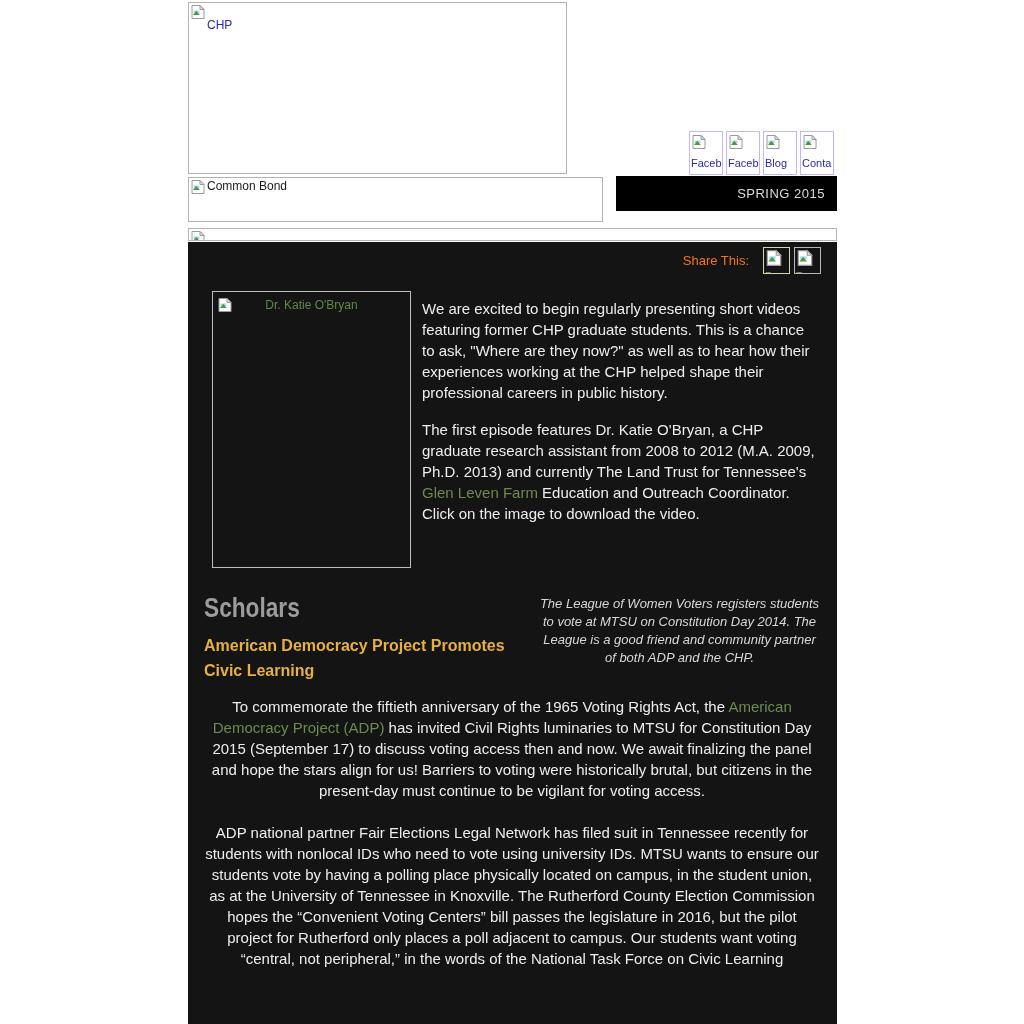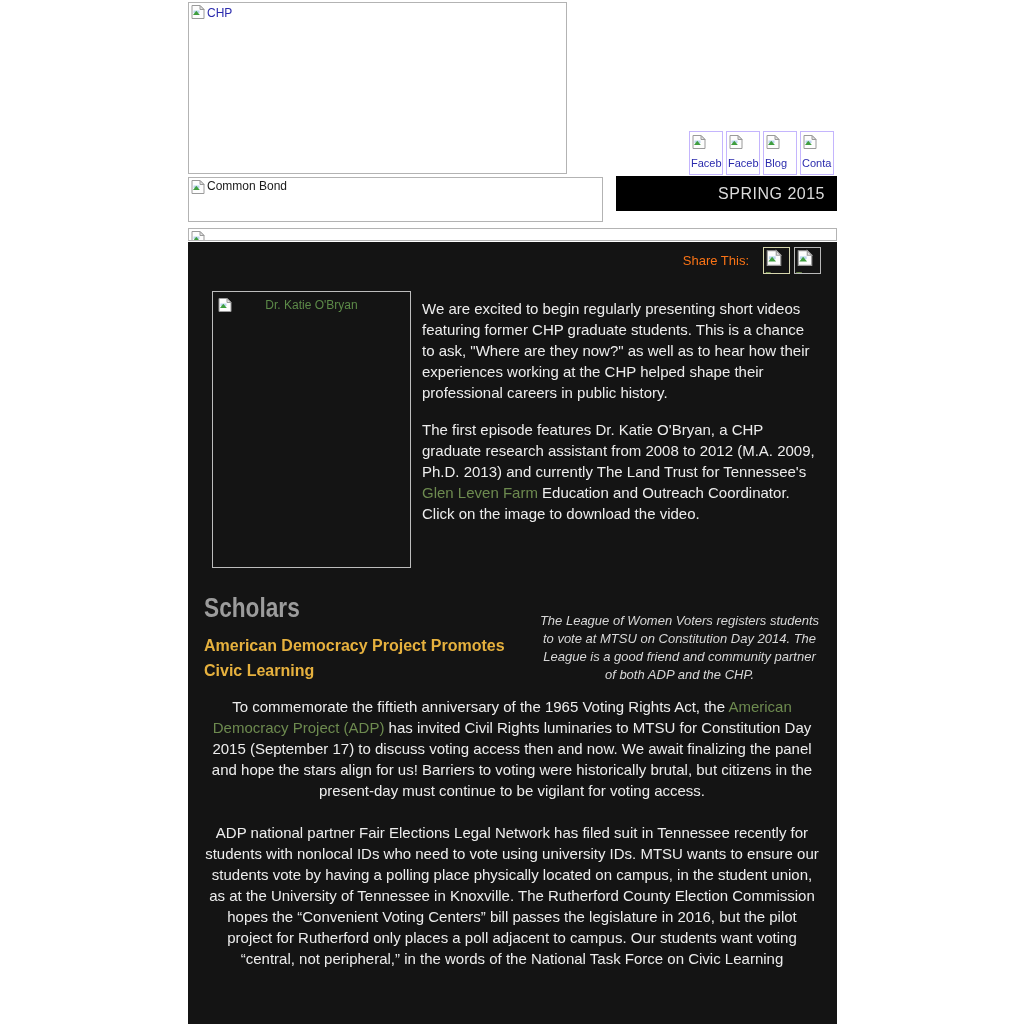--- a/index.html
+++ b/index.html
@@ -4,33 +4,33 @@
 <style>
   * { margin:0; padding:0; box-sizing:border-box; }
   html,body { width:1024px; height:1024px; overflow:hidden; background:#ffffff;
               font-family:"Liberation Sans", sans-serif; }
   body { position:relative; }
 
   
   .ph-box { position:absolute; background:#ffffff; border:1px solid #b3b3b3; overflow:hidden; }
   .chp-box { left:188px; top:2px; width:379px; height:172px; }
   .alt-inline { display:flex; align-items:flex-start; gap:1px; padding:1px; }
-  .alt-blue { color:#2a2aad; font-size:12px; padding-top:2px; }
+  .alt-blue { color:#2a2aad; font-size:12px; padding-top:14px; }
   .alt-black { color:#1a1a1a; font-size:12px; padding-top:0; }
 
   .social-row { position:absolute; left:689px; top:131px; display:flex; gap:3px; }
   .social-box { width:34px; height:44px; background:#fff; border:1px solid #c4b5fd;
                 overflow:hidden; padding:2px 1px; }
   .social-box .lbl { display:block; color:#2a2aad; font-size:11px; white-space:nowrap;
                      margin-top:3px; }
 
   .commonbond-box { left:188px; top:177px; width:415px; height:45px; }
 
   .spring-box { position:absolute; left:616px; top:176px; width:221px; height:35px;
-                background:#000; color:#dcdcdc; font-size:16px; letter-spacing:.5px;
+                background:#000; color:#dcdcdc; font-size:13px; letter-spacing:.5px;
                 line-height:35px; text-align:right; padding-right:12px; }
 
   .banner-strip { left:188px; top:228px; width:649px; height:13px; }
   .banner-strip svg { margin:1px; }
 
   
   .column { position:absolute; left:188px; top:242px; width:649px; height:782px;
             background:#141414; overflow:hidden; color:#ededed; }
 
   .share-row { height:36px; display:flex; justify-content:flex-end; align-items:center;
@@ -58,21 +58,21 @@
   .body-p { font-size:15px; line-height:21px; color:#ededed; margin-top:16px; }
   a.green-link { color:#6d8a4f; text-decoration:none; cursor:pointer; }
 
   
   .scholars { margin-top:25px; padding:0 17px 0 16px; }
   .league-fig { float:right; width:281px; margin:2px 0 8px 19px; }
   .league-box { height:210px; border:1px solid #c6c6c6; position:relative; overflow:hidden; }
   .league-box svg { position:absolute; left:3px; top:3px; }
   .league-alt { display:block; text-align:center; color:#404040; font-size:12px;
                 line-height:16px; padding:4px 6px 0 24px; }
-  .league-caption { margin-top:17px; font-style:italic; color:#d8d8d8; font-size:13px;
+  .league-caption { font-style:italic; color:#d8d8d8; font-size:13px;
                     line-height:18px; text-align:center; }
   .scholars h3 { font-size:16px; line-height:25px; margin:9px 0 0; font-weight:bold; }
   .scholars .body-p { margin-top:13px;text-align:center; }
 </style>
 </head>
 <body>
 
 <svg width="0" height="0" style="position:absolute">
   <defs>
     <g id="brimg">

